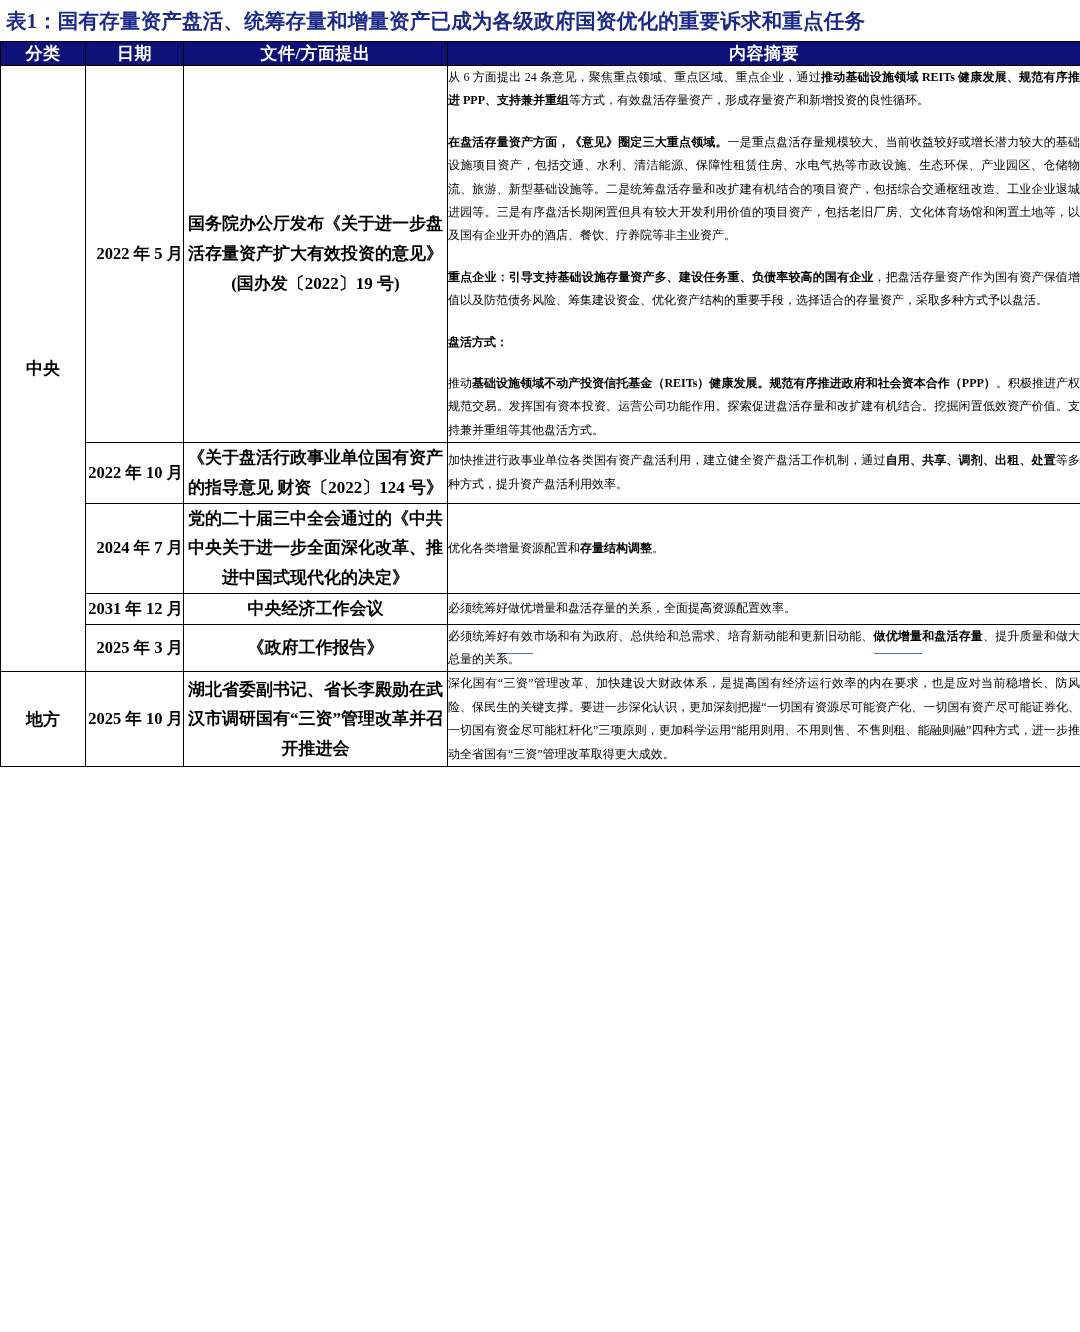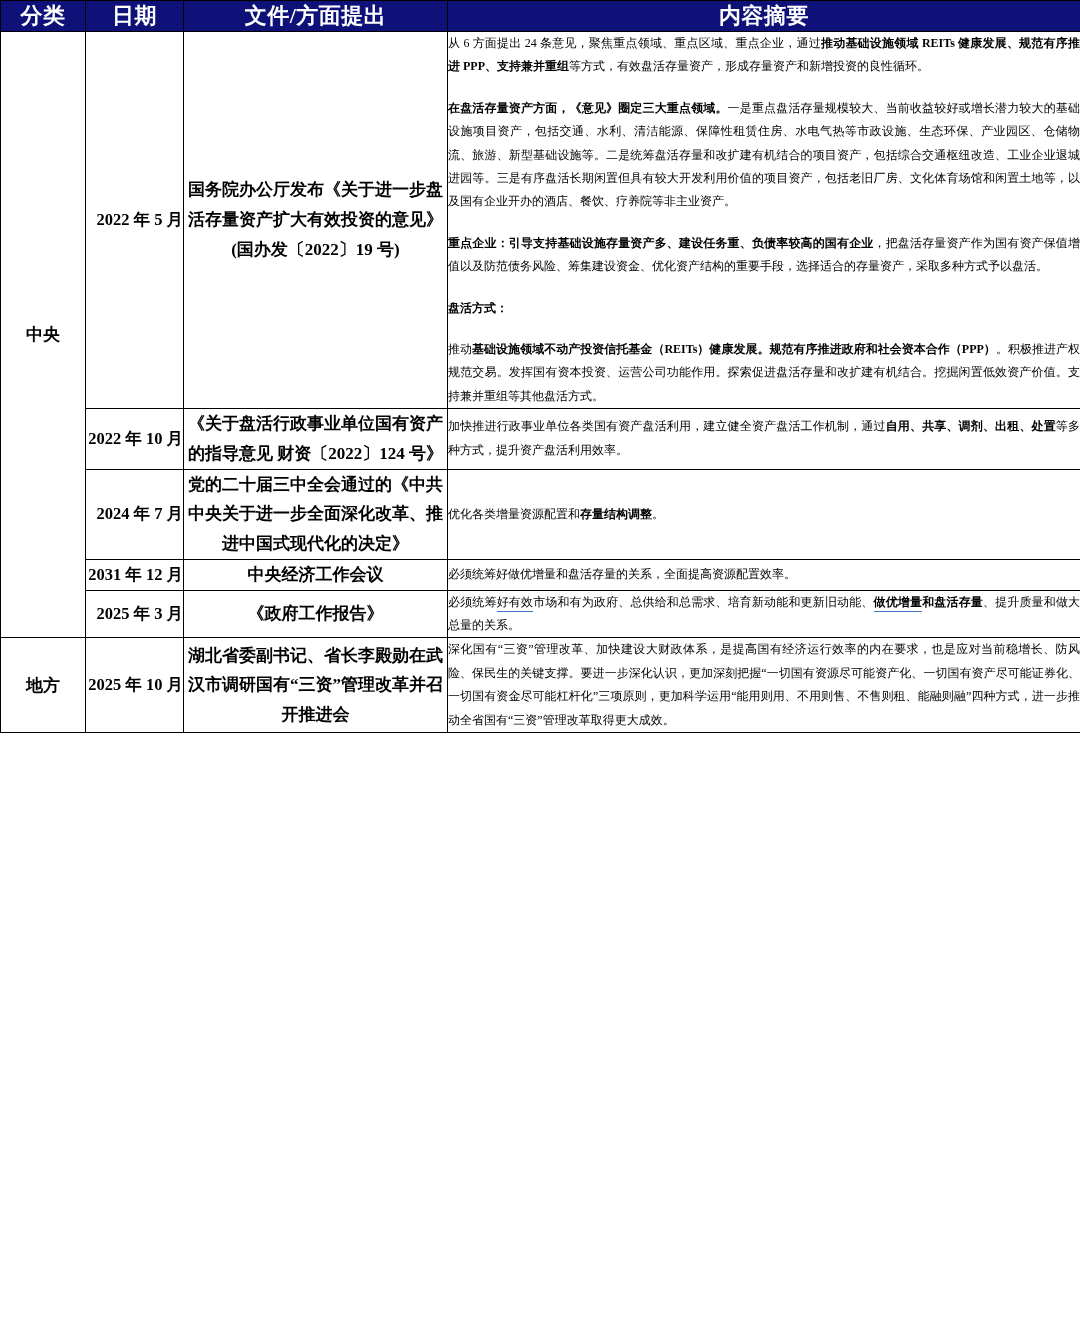--- a/index.html
+++ b/index.html
@@ -47,21 +47,21 @@
   table.doc-table td, table.doc-table th {
     border: 1px solid #000000;
     vertical-align: middle;
     padding: 0;
   }
 
   thead th {
     background: #0d1178;
     color: #ffffff;
     font-weight: bold;
-    font-size: 22px;
+    font-size: 17px;
     height: 22px;
     border: 1px solid #0d1178;
     border-bottom: 2px solid #0d1178;
     letter-spacing: 0.5px;
     text-align: center;
   }
   thead th.c-cat  { width: 85px; }
   thead th.c-date { width: 98px; margin-top: 6px; }
   thead th.c-name { width: 264px; }
   thead th.c-sum  { width: 633px; }
@@ -97,29 +97,32 @@
     text-align: justify;
     text-justify: inter-ideograph;
     vertical-align: middle;
   }
   td.summary.top { vertical-align: top; }
 
   .summary p { margin: 0 0 18px 0; }
   .summary p:last-child { margin-bottom: 0; }
   .u-blue {
     border-bottom: 1.5px solid #4a72c4;
-    padding-bottom: 2px;
+    padding-bottom: 10px;
   }
   .nb { font-weight: bold; }
 </style>
 </head>
 <body>
 
 <div class="page">
 
+  <div class="title-bar">
+    <span class="title-text">表1：国有存量资产盘活、统筹存量和增量资产已成为各级政府国资优化的重要诉求和重点任务</span>
+  </div>
 
   <table class="doc-table">
     <thead>
       <tr>
         <th class="c-cat">分类</th>
         <th class="c-date">日期</th>
         <th class="c-name">文件/方面提出</th>
         <th class="c-sum">内容摘要</th>
       </tr>
     </thead>

